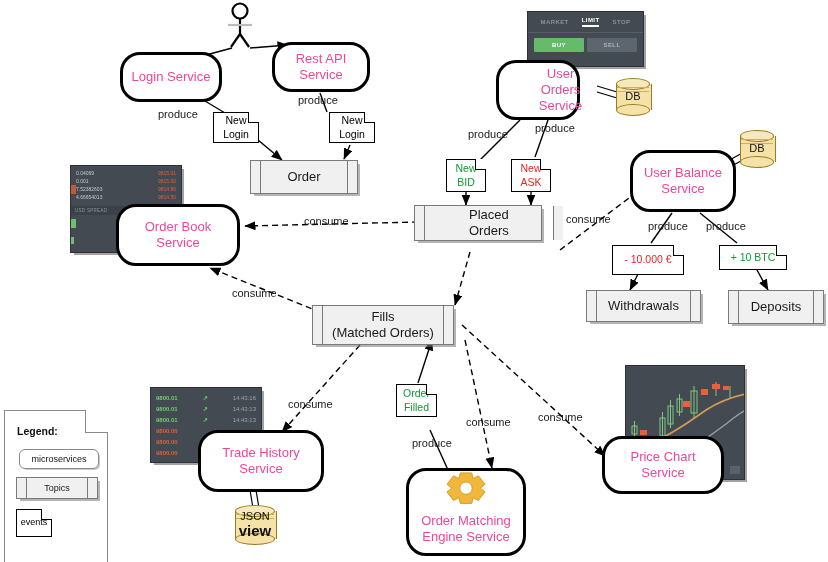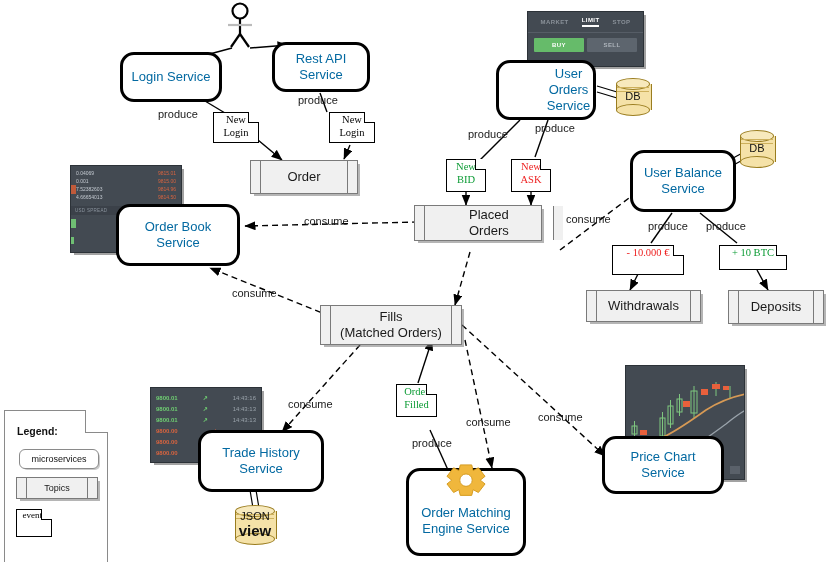--- a/index.html
+++ b/index.html
@@ -2,39 +2,39 @@
 <html><head>
 <meta charset="utf-8">
 <title>Crypto Exchange Microservices Event Architecture</title>
 <style>
   html,body{margin:0;padding:0;background:#ffffff;}
   body{font-family:"Liberation Sans",sans-serif;}
   #canvas{position:relative;width:828px;height:562px;overflow:hidden;background:#fff;}
   #wires{position:absolute;left:0;top:0;width:828px;height:562px;pointer-events:none;}
 
   
-  .svc{position:absolute;background:#ffffff;border:3px solid #000000;border-radius:14px;
+  .svc{position:absolute;background:#ffffff;border:3px solid #000000;border-radius:20px;
        display:flex;align-items:center;justify-content:center;text-align:center;
-       font-size:13px;color:#0369a1;line-height:1.25;z-index:30;box-sizing:border-box;}
+       font-size:13px;color:#ec4899;line-height:1.25;z-index:30;box-sizing:border-box;}
   .svc .lbl{padding:0 6px;}
-  .svc.with-icon{flex-direction:column;justify-content:flex-end;padding-bottom:16px;}
+  .svc.with-icon{flex-direction:column;justify-content:flex-end;padding-bottom:8px;}
 
   
   .topic{position:absolute;box-sizing:border-box;background:#f0f0f0;border:1px solid #7a7a7a;
          display:flex;align-items:stretch;z-index:25;
          box-shadow:3px 3px 0 -1px rgba(120,120,120,.55);}
   .topic .cap{width:9px;border-right:1px solid #7a7a7a;background:#f0f0f0;flex:none;}
   .topic .cap.r{border-right:none;border-left:1px solid #7a7a7a;}
   .topic .mid{flex:1;display:flex;align-items:center;justify-content:center;text-align:center;
               font-size:13px;color:#1a1a1a;line-height:1.2;background:#f0f0f0;}
 
   
   .note{position:absolute;box-sizing:border-box;background:#ffffff;border:1px solid #000;
         font-size:10.5px;line-height:1.25;text-align:center;color:#000;z-index:35;
-        display:flex;justify-content:center;font-family:Liberation Serif, serif;}
+        display:flex;align-items:center;justify-content:center;}
   .note .dogear{position:absolute;top:-1px;right:-1px;width:10px;height:10px;
         background:#fff;border-left:1px solid #000;border-bottom:1px solid #000;
         transform:none;}
   .note .txt{padding:0 3px;}
   .note.green .txt{color:#0b9b34;}
   .note.red .txt{color:#ee2222;}
 
   
   .db{position:absolute;z-index:34;}
   .db .body{position:absolute;left:0;top:6px;width:100%;height:calc(100% - 12px);
@@ -296,21 +296,21 @@
 
   <div class="svc" style="left:120px;top:52px;width:102px;height:50px;">
     <span class="lbl">Login Service</span>
   </div>
 
   <div class="svc" style="left:272px;top:42px;width:98px;height:50px;">
     <span class="lbl" style="white-space:pre-line">Rest API
 Service</span>
   </div>
 
-  <div class="svc" style="left:496px;top:60px;width:100px;height:60px;padding-left:45px;">
+  <div class="svc" style="left:496px;top:60px;width:84px;height:60px;padding-left:45px;">
     <span class="lbl" style="white-space:pre-line">User Orders
 Service</span>
   </div>
 
   <div class="svc" style="left:116px;top:204px;width:124px;height:62px;">
     <span class="lbl" style="white-space:pre-line">Order Book
 Service</span>
   </div>
 
   <div class="svc" style="left:630px;top:150px;width:106px;height:62px;">
@@ -346,21 +346,21 @@
     <div class="mid">Order</div>
     <div class="cap r"></div>
   </div>
 
   <div class="topic" style="left:414px;top:205px;width:128px;height:36px;gap:44px;">
     <div class="cap"></div>
     <div class="mid">Placed Orders</div>
     <div class="cap r"></div>
   </div>
 
-  <div class="topic" style="left:320px;top:305px;width:142px;height:40px;">
+  <div class="topic" style="left:312px;top:305px;width:142px;height:40px;">
     <div class="cap"></div>
     <div class="mid" style="white-space:pre-line">Fills
 (Matched Orders)</div>
     <div class="cap r"></div>
   </div>
 
   <div class="topic" style="left:586px;top:290px;width:115px;height:32px;">
     <div class="cap"></div>
     <div class="mid">Withdrawals</div>
     <div class="cap r"></div>

